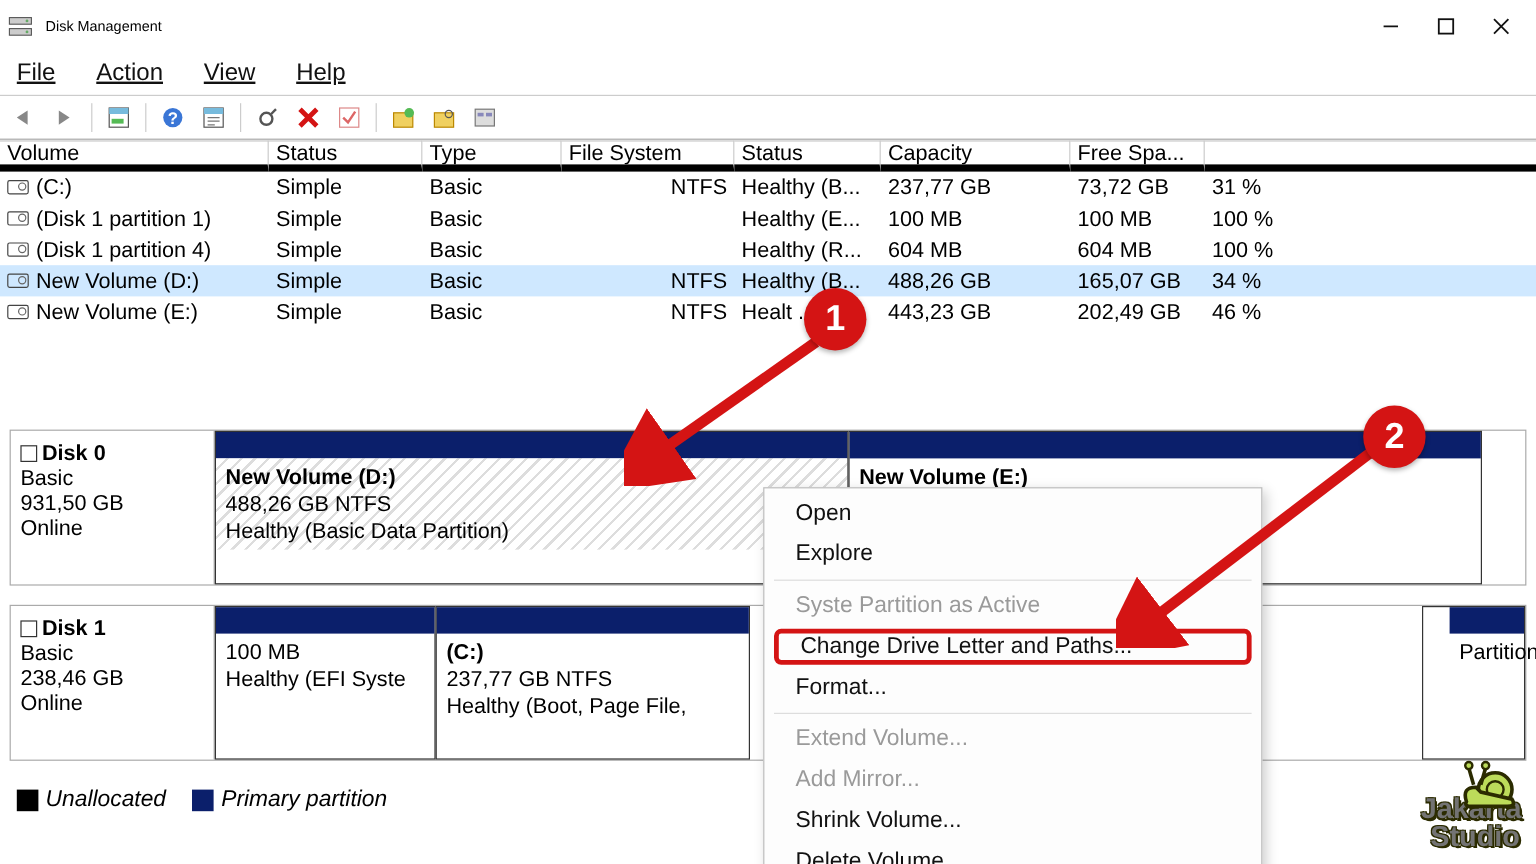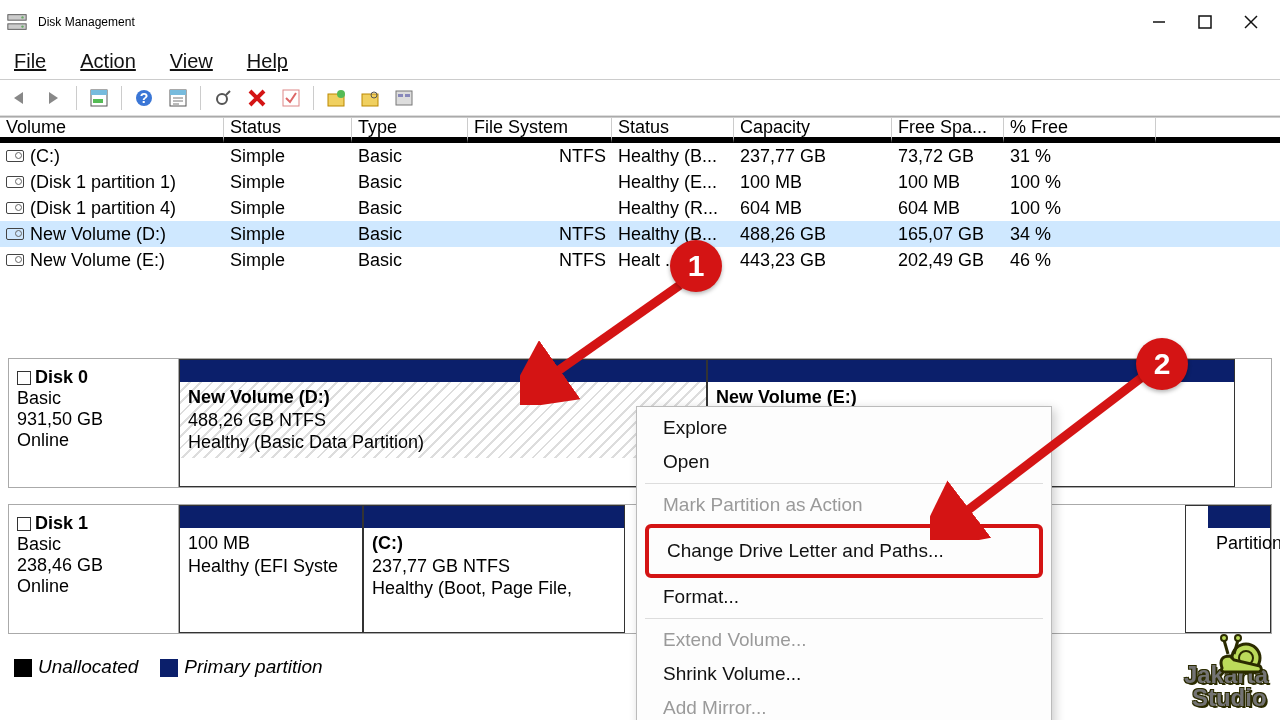--- a/index.html
+++ b/index.html
@@ -49,21 +49,21 @@
 .part .bar { height: 22px; background: #0b1f6b; }
 .part .plabel { padding: 4px 8px; font-size: 18px; line-height: 1.25; }
 .part .plabel .pname { font-weight: bold; }
 .part.sel .plabel { background: repeating-linear-gradient(135deg, #fff, #fff 6px, #ddd 6px, #ddd 8px); }
 
 
 .ctx { position:absolute; left:636px; top:406px; width:416px; background:#fdfdfd; border:1px solid #bbb; box-shadow: 3px 3px 10px rgba(0,0,0,0.2); padding: 4px 0; }
 .ctx .mi { font-size: 19px; padding: 6px 26px; color:#111; }
 .ctx .mi.dis { color:#9a9a9a; }
 .ctx .msep { height:1px; background:#ddd; margin:4px 8px; }
-.ctx .mi.hl { border: 4px solid #d41414; border-radius: 6px; margin: 2px 8px; padding: 12px 18px; }
+.ctx .mi.hl { border: 4px solid #d41414; border-radius: 6px; margin: 2px 8px; padding: 0 18px; }
 
 
 .legend { position:absolute; left:14px; top:656px; display:flex; gap:22px; font-size:19px; align-items:center;font-style:italic; }
 .lgbox { width:18px; height:18px; display:inline-block; margin-right:6px; vertical-align:middle; }
 
 
 .badge { position:absolute; width:52px; height:52px; background:#d41414; border-radius:50%; color:#fff; font-size:30px; font-weight:bold; display:flex; align-items:center; justify-content:center; box-shadow:0 2px 4px rgba(0,0,0,0.3); z-index:30; }
 .arrow { position:absolute; z-index:29; }
 
 .jslogo { position:absolute; right:12px; bottom:10px; font-family: "Comic Sans MS", cursive; font-weight:bold; color:#737373; font-size:24px; text-shadow: 2px 2px 0 #2b2b00, -1px -1px 0 #2b2b00, 1px -1px 0 #2b2b00, -1px 1px 0 #2b2b00; line-height:0.95; }
@@ -181,21 +181,20 @@
 
 <div class="vollist">
   <div class="volhdr">
     <div class="col c-vol">Volume</div>
     <div class="col c-lay">Status</div>
     <div class="col c-typ">Type</div>
     <div class="col c-fs">File System</div>
     <div class="col c-sta">Status</div>
     <div class="col c-cap">Capacity</div>
     <div class="col c-fre">Free Spa...</div>
-    <div class="col c-pct">% Free</div>
     <div class="col" style="flex:1;border-right:none"></div>
   </div>
   <div id="volrows">
       <div class="volrow">
         <div class="c c-vol">
           <span class="drvico"></span>
           <span>(C:)</span>
         </div>
         <div class="c c-lay">Simple</div>
         <div class="c c-typ">Basic</div>
@@ -319,30 +318,30 @@
       </div>
     </div>
 </div>
 
 <div class="legend">
   <span><span class="lgbox" style="background:#000"></span><span>Unallocated</span></span>
   <span><span class="lgbox" style="background:#0b1f6b"></span><span>Primary partition</span></span>
 </div>
 
 <div class="ctx">
+  <div class="mi">Open</div>
   <div class="mi">Explore</div>
-  <div class="mi">Open</div>
   <div class="msep"></div>
-  <div class="mi dis">Mark Partition as Action</div>
+  <div class="mi dis">Syste Partition as Active</div>
   <div class="mi hl">Change Drive Letter and Paths...</div>
   <div class="mi">Format...</div>
   <div class="msep"></div>
   <div class="mi dis">Extend Volume...</div>
+  <div class="mi dis">Add Mirror...</div>
   <div class="mi">Shrink Volume...</div>
-  <div class="mi dis">Add Mirror...</div>
   <div class="mi">Delete Volume...</div>
 </div>
 
 <div class="badge" style="left:670px; top:240px;">1</div>
 <div class="badge" style="left:1136px; top:338px;">2</div>
 <svg class="arrow" style="left:520px; top:275px;" width="180" height="130">
   <defs>
       <marker id="ah1" markerWidth="8" markerHeight="8" refX="2" refY="4" orient="auto">
         <path d="M0 0 L8 4 L0 8 Z" fill="#d41414"></path>
       </marker>

